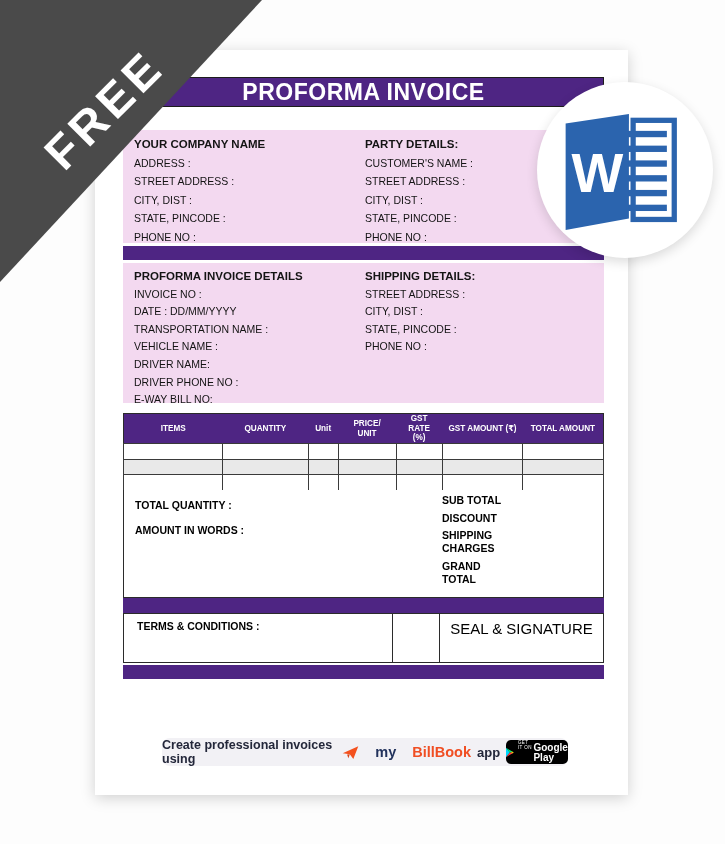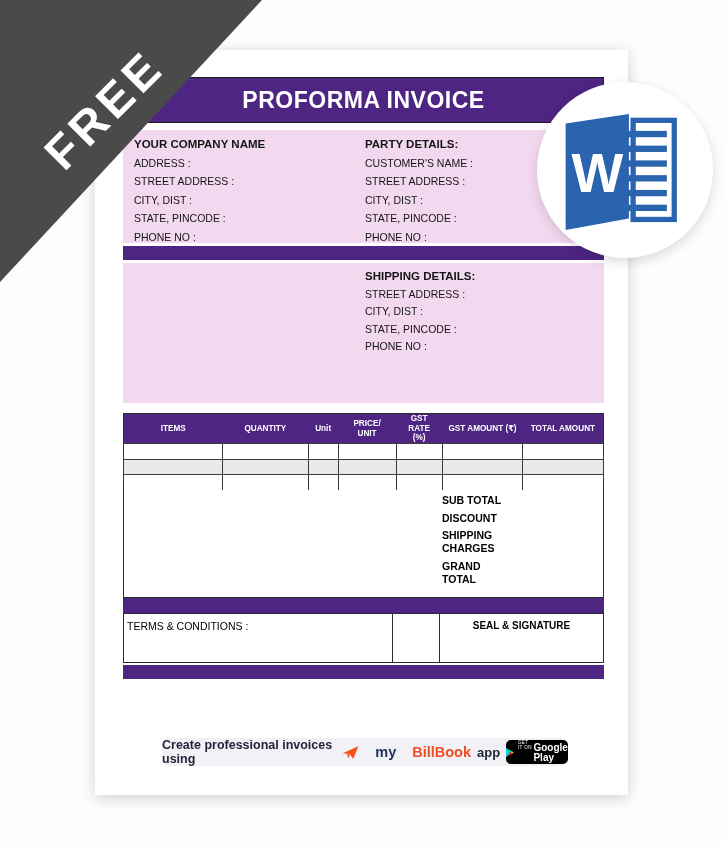--- a/index.html
+++ b/index.html
@@ -21,21 +21,21 @@
 
   
   .word-circle { position:absolute; left:537px; top:82px; width:176px; height:176px;
     background:#ffffff; border-radius:50%; z-index:20;
     box-shadow:0 4px 12px rgba(0,0,0,.14); }
   .word-circle svg { position:absolute; left:28px; top:32px; }
 
   
   .band { position:absolute; left:28px; width:481px; }
 
-  .title-bar { top:27px; height:46px; background:#4e2583; border:1.5px solid #1d1d1d;
+  .title-bar { top:27px; height:30px; background:#4e2583; border:1.5px solid #1d1d1d;
     display:flex; align-items:center; justify-content:center; }
   .title-bar h1 { color:#ffffff; font-size:23px; font-weight:800; letter-spacing:.5px; }
 
   .pink { background:#f3d9f0; color:#141414; }
   .pink .col { position:absolute; top:5px; }
   .pink .col.left { left:11px; }
   .pink .col.right { left:242px; }
   .sec-title { font-weight:800; font-size:11.5px; }
   .field { font-weight:400; font-size:10.5px; }
   .pink1 { top:80px; height:113px; }
@@ -67,23 +67,23 @@
   .totals .right-labels div { font-size:10.5px; font-weight:700; white-space:pre-line;
     line-height:13px; margin-bottom:4.5px; }
 
   .bar2 { top:548px; height:15px; background:#4e2583; }
   .bar3 { top:615px; height:14px; background:#4e2583; }
 
   
   .terms-row { top:563px; height:50px; display:flex; }
   .terms-row .cell { border:1.8px solid #2b2b2b; background:#fff; padding-top:6px; }
   .terms-row .cell + .cell { border-left:none; }
-  .terms-cell { width:56.1%; padding-left:3px; font-size:10.5px; font-weight:400; }
+  .terms-cell { width:56.1%; padding-left:13px; font-size:10.5px; font-weight:700; }
   .mid-cell { width:9.8%; }
-  .seal-cell { width:34.1%; text-align:center; font-size:10px; font-weight:700; }
+  .seal-cell { width:34.1%; text-align:center; font-size:15px; font-weight:400; }
 
   
   .footer-pill { position:absolute; left:67px; top:688px; width:406px; height:28px;
     background:#f2f1f5; border-radius:8px; display:flex; align-items:center;
     justify-content:center; gap:6px; }
   .footer-text { font-size:12.5px; font-weight:600; color:#23273a; }
   .brand { display:flex; align-items:center; gap:16px; font-size:14.5px; font-weight:800; }
   .brand .my { color:#22325c; }
   .brand .billbook { color:#f04e23; }
   .app-label { font-size:13px; font-weight:600; color:#23273a; }
@@ -119,20 +119,30 @@
         <div class="field">STREET ADDRESS :</div>
         <div class="field">CITY, DIST :</div>
         <div class="field">STATE, PINCODE :</div>
         <div class="field">PHONE NO :</div>
       </div>
     </div>
 
     <div class="band divider"></div>
 
     <div class="band pink pink2">
+      <div class="col left">
+        <div class="sec-title">PROFORMA INVOICE DETAILS</div>
+        <div class="field">INVOICE NO :</div>
+        <div class="field">DATE : DD/MM/YYYY</div>
+        <div class="field">TRANSPORTATION NAME :</div>
+        <div class="field">VEHICLE NAME :</div>
+        <div class="field">DRIVER NAME:</div>
+        <div class="field">DRIVER PHONE NO :</div>
+        <div class="field">E-WAY BILL NO:</div>
+      </div>
       <div class="col right">
         <div class="sec-title">SHIPPING DETAILS:</div>
         <div class="field">STREET ADDRESS :</div>
         <div class="field">CITY, DIST :</div>
         <div class="field">STATE, PINCODE :</div>
         <div class="field">PHONE NO :</div>
       </div>
     </div>
 
     <div class="band items-wrap">
@@ -186,20 +196,24 @@
               <td></td>
               <td></td>
               <td></td>
               <td></td>
           </tr>
         </tbody>
       </table>
     </div>
 
     <div class="band totals">
+      <div class="left-labels">
+        <div>TOTAL QUANTITY :</div>
+        <div>AMOUNT IN WORDS :</div>
+      </div>
       <div class="right-labels">
         <div>SUB TOTAL</div>
         <div>DISCOUNT</div>
         <div>SHIPPING
 CHARGES</div>
         <div>GRAND
 TOTAL</div>
       </div>
     </div>
 

